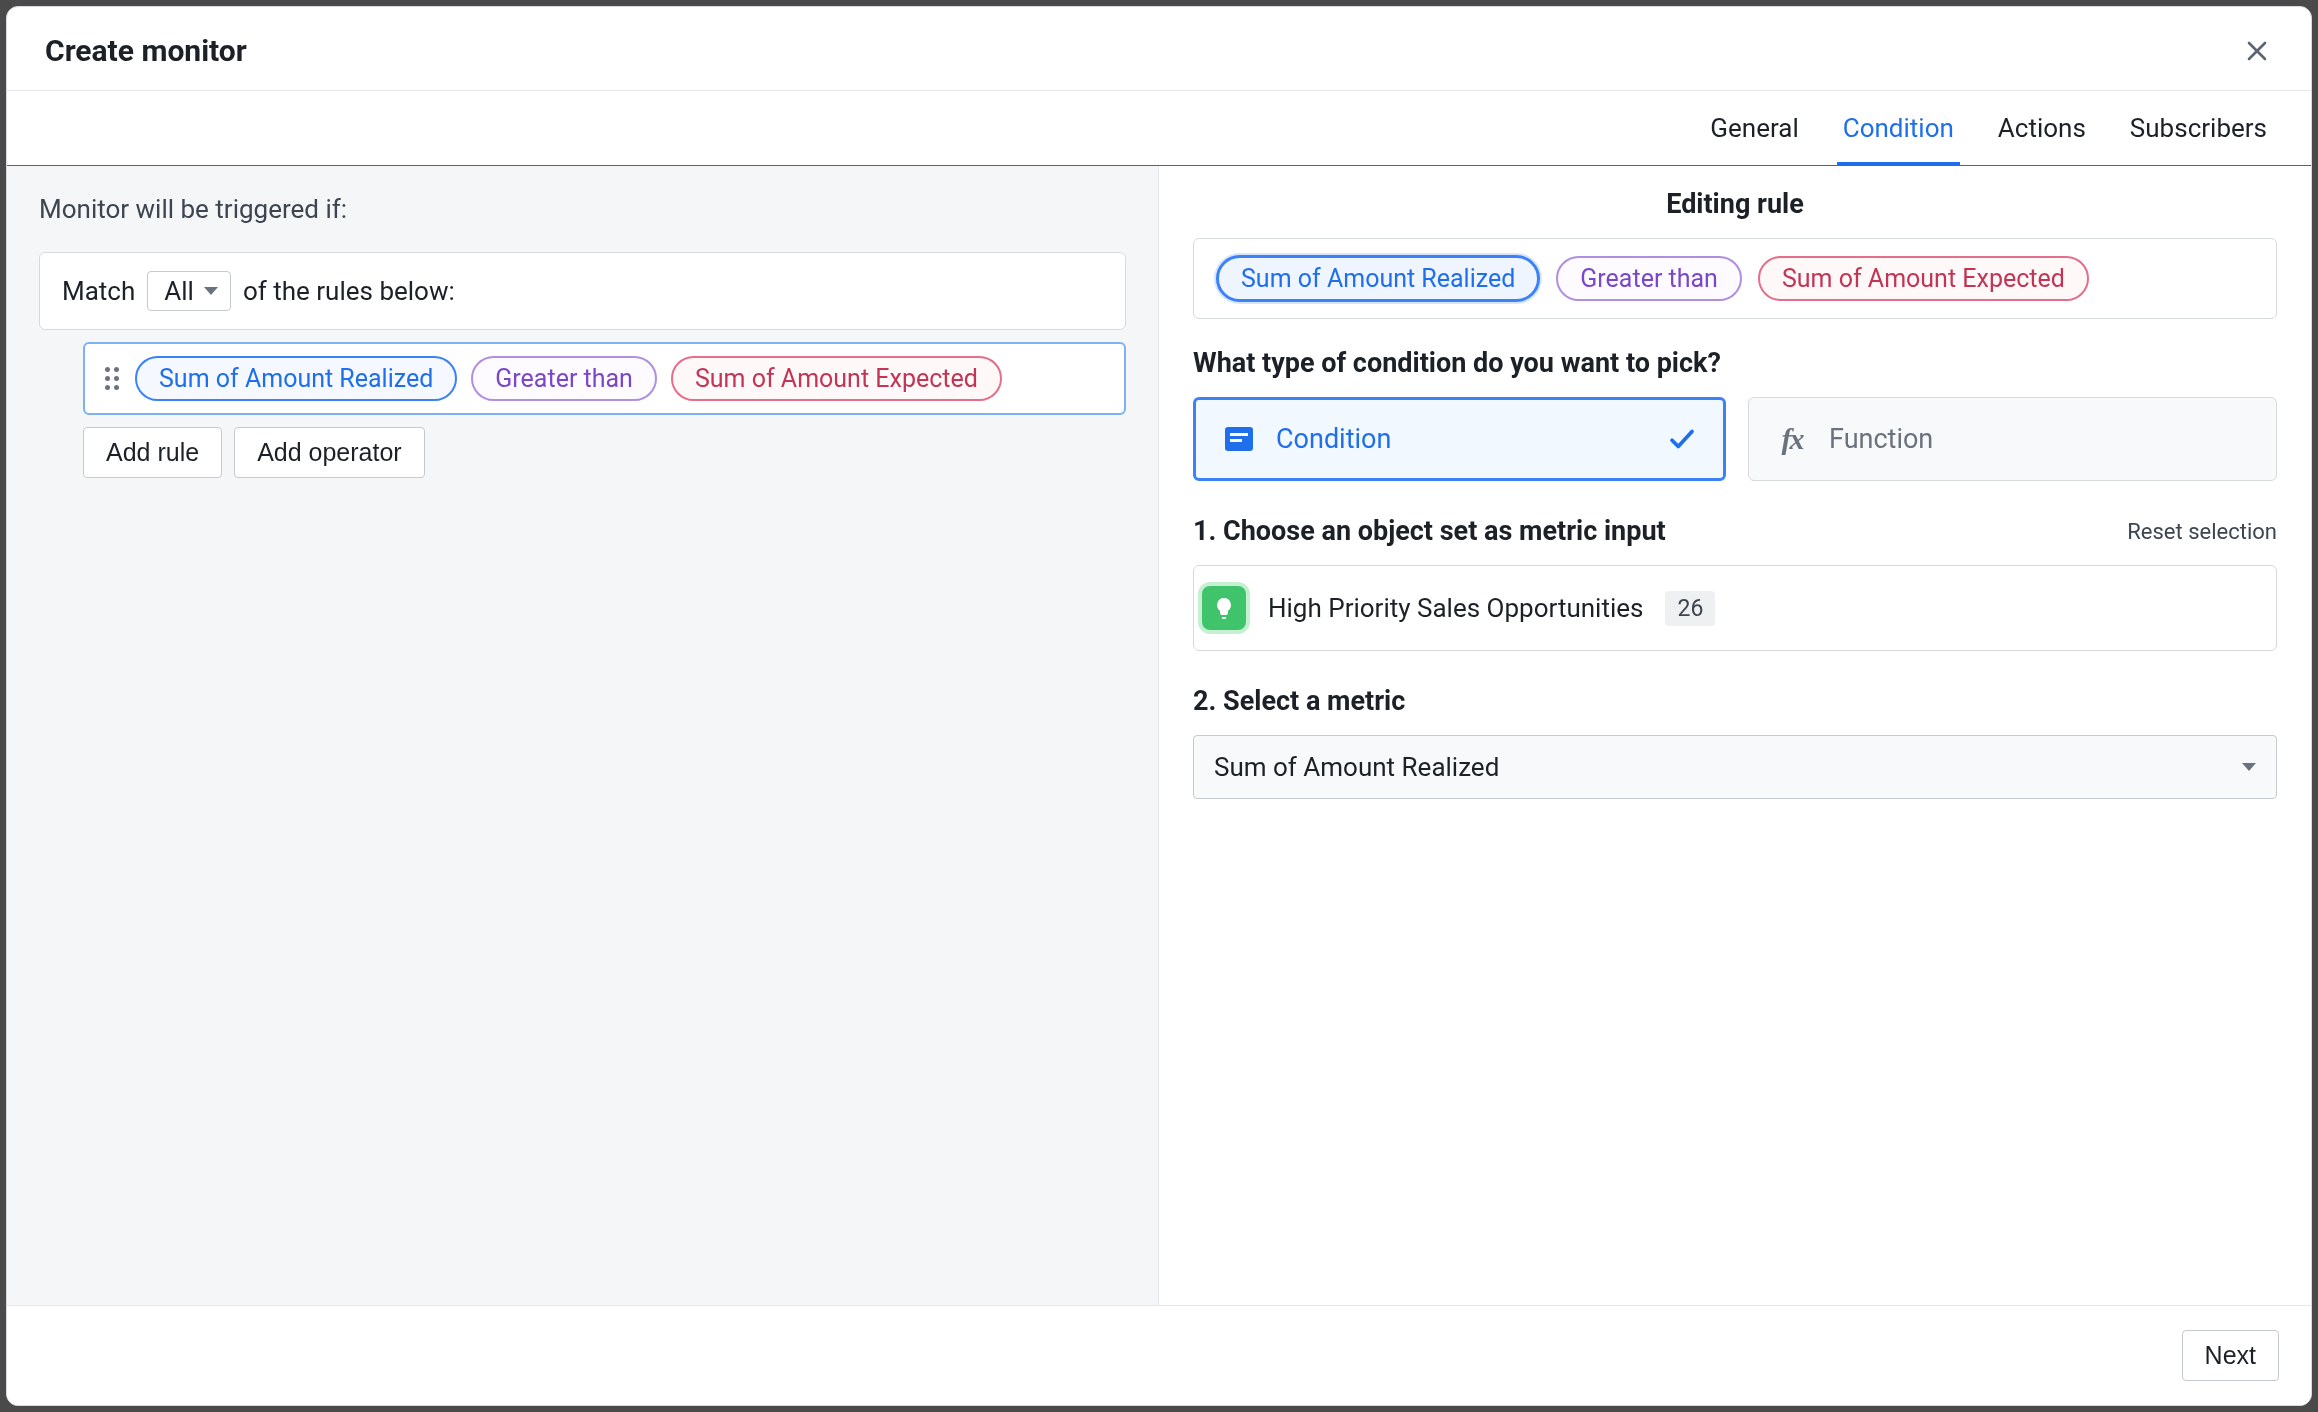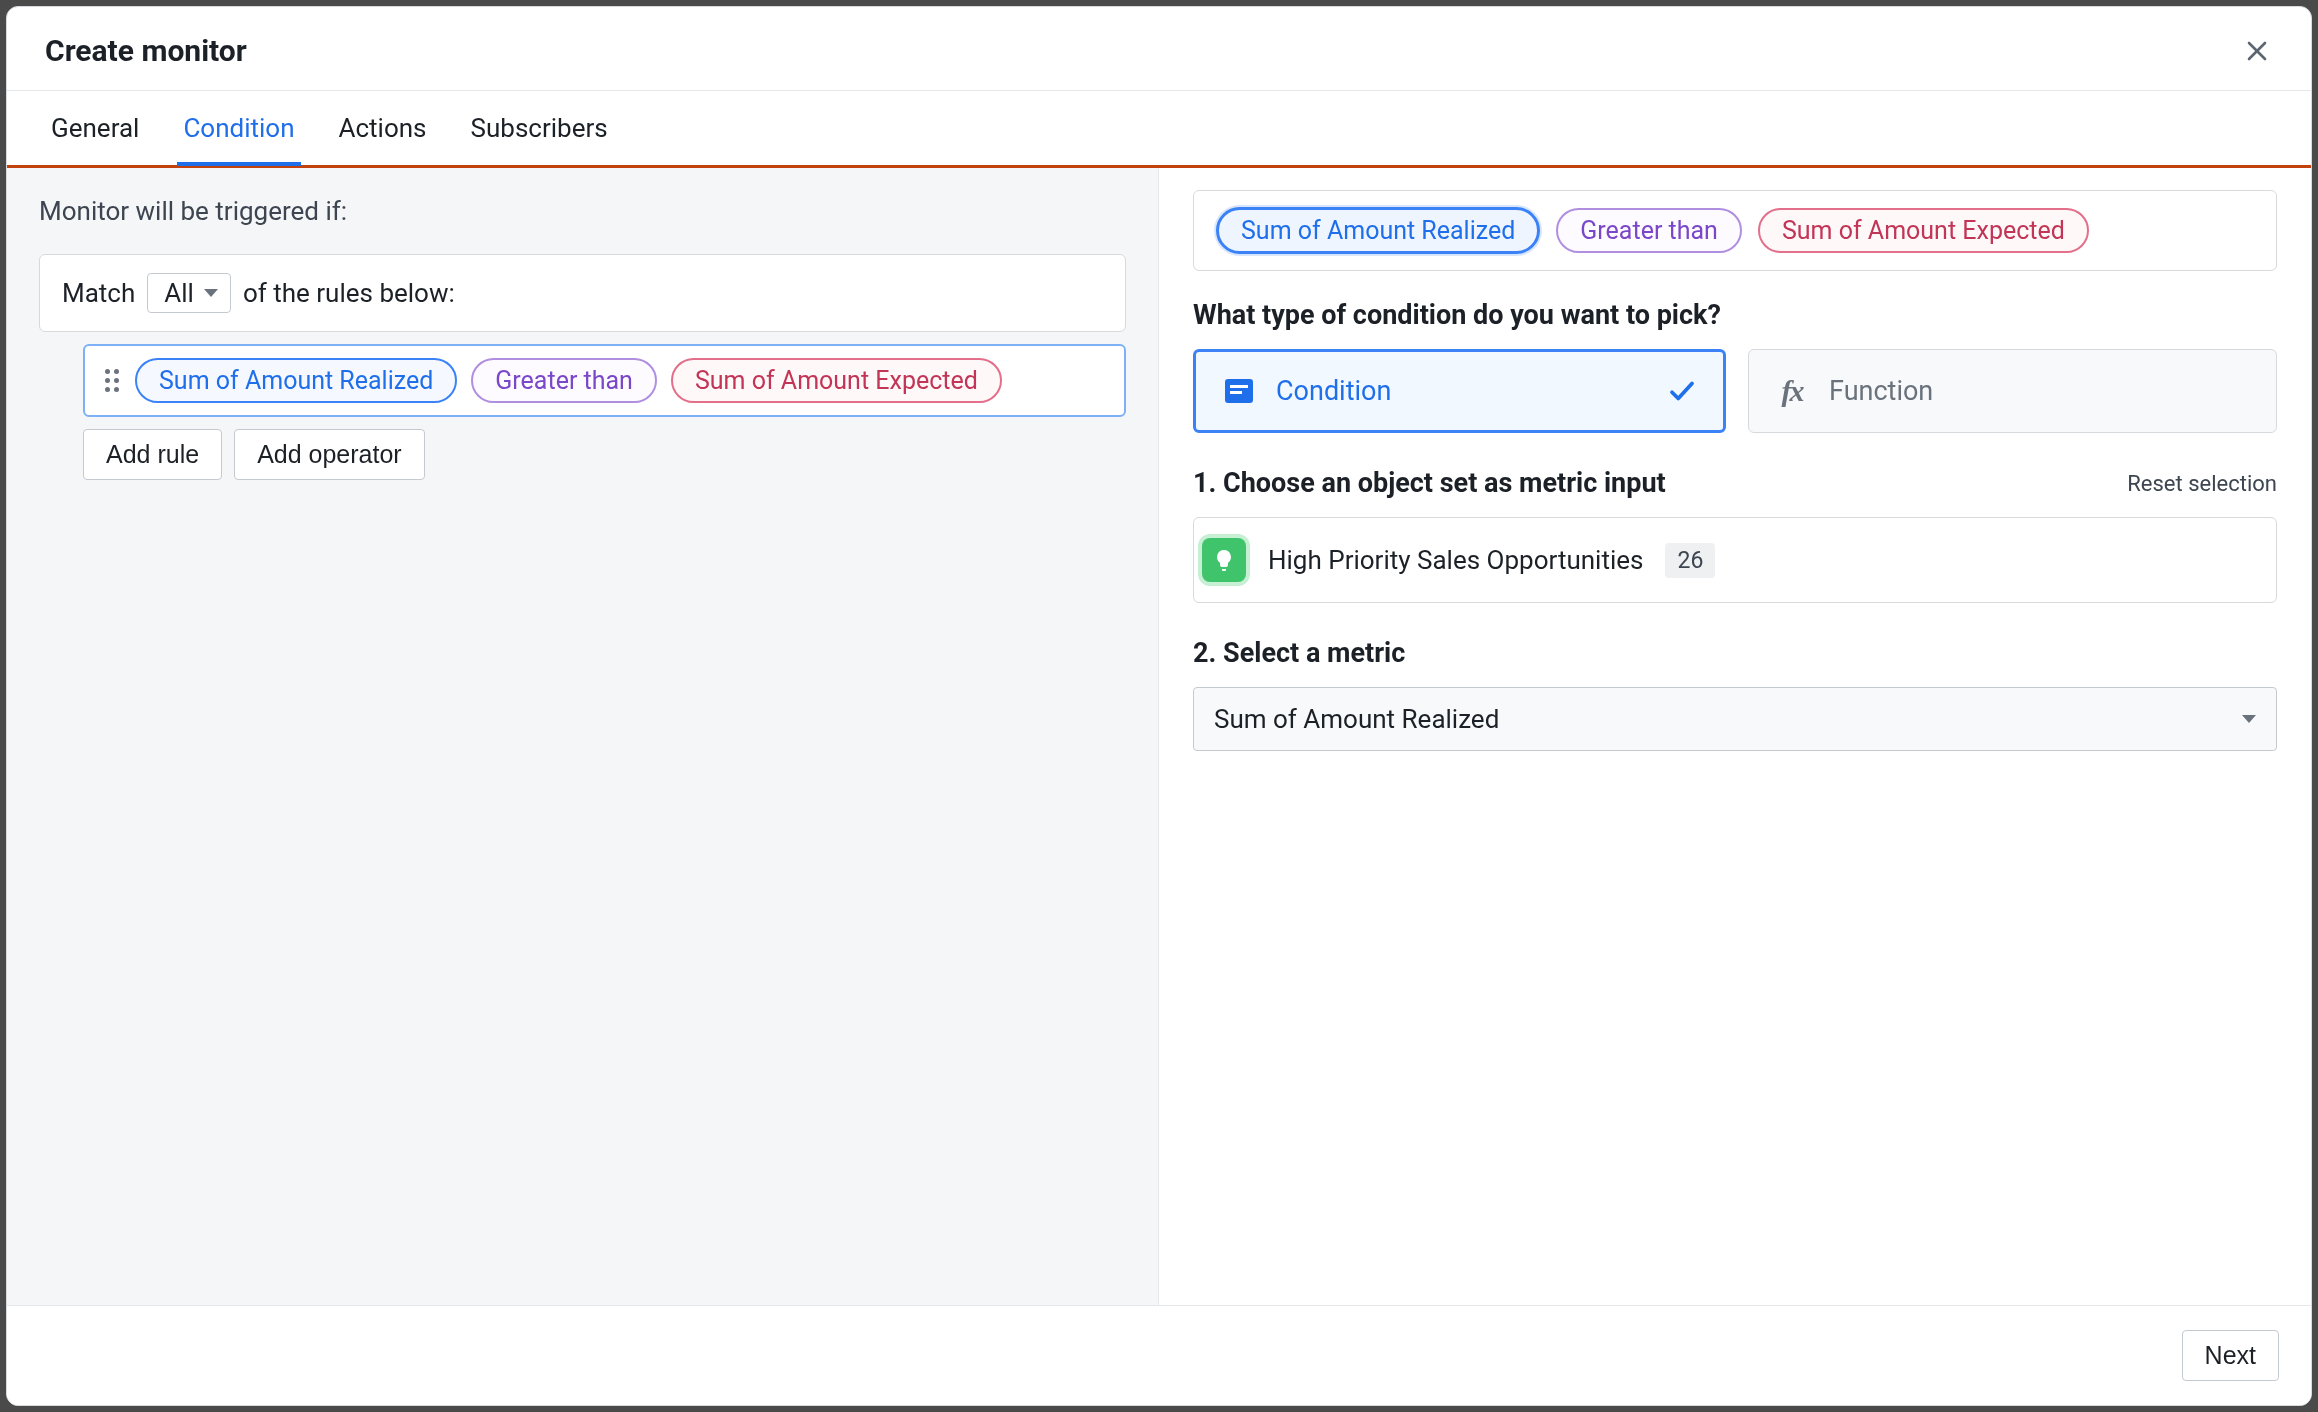--- a/index.html
+++ b/index.html
@@ -39,21 +39,22 @@
     background: none;
     border: none;
     cursor: pointer;
     line-height: 1;
     padding: 4px 8px;
   }
   .tabs {
     display: flex;
     gap: 32px;
     padding: 0 38px;
-    border-bottom: 3px solid #c2410c;
+    border-bottom: 1px solid #c2410c;
+    justify-content: flex-end;
   }
   .tab {
     padding: 22px 6px 22px 6px;
     font-size: 26px;
     color: #1c2127;
     cursor: pointer;
     position: relative;
   }
   .tab.active {
     color: #1f6feb;
@@ -364,20 +365,21 @@
         </div>
 
         <div class="rule-actions">
           <button class="btn">Add rule</button>
           <button class="btn">Add operator</button>
         </div>
       </div>
     </div>
 
     <div class="right-pane">
+      <div class="right-title">Editing rule</div>
 
       <div class="summary-box">
         <span class="pill pill-blue pill-blue-selected">Sum of Amount Realized</span>
         <span class="pill pill-purple">Greater than</span>
         <span class="pill pill-red">Sum of Amount Expected</span>
       </div>
 
       <div class="section-label">What type of condition do you want to pick?</div>
 
       <div class="type-row">

